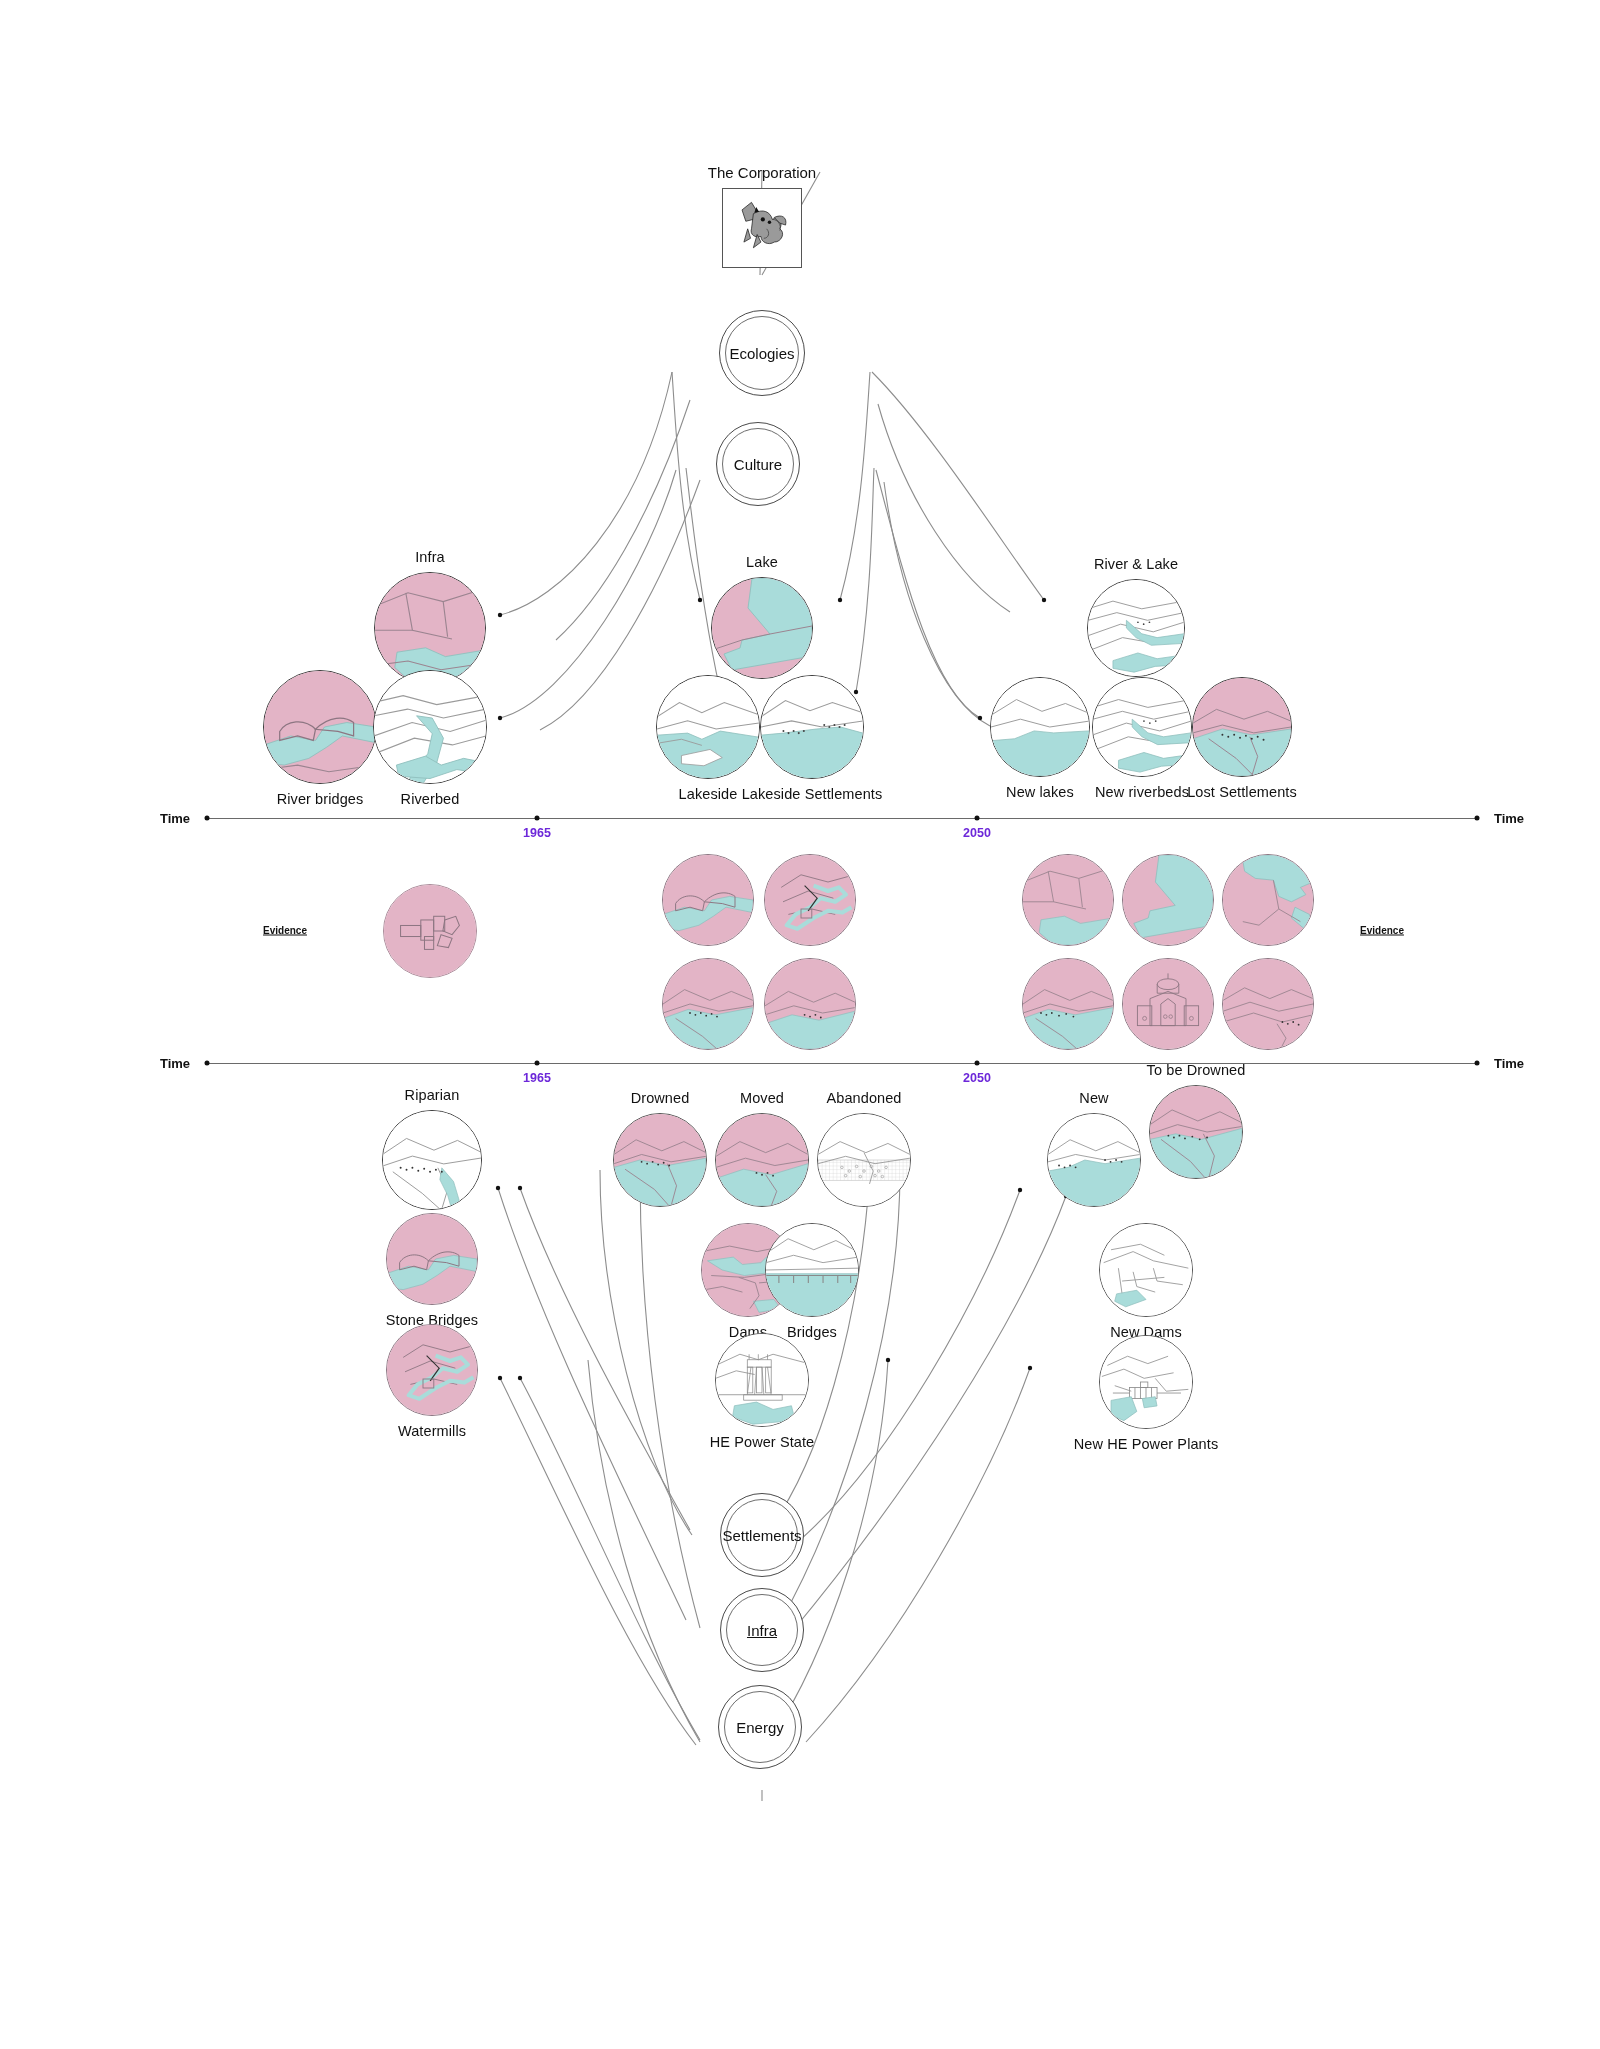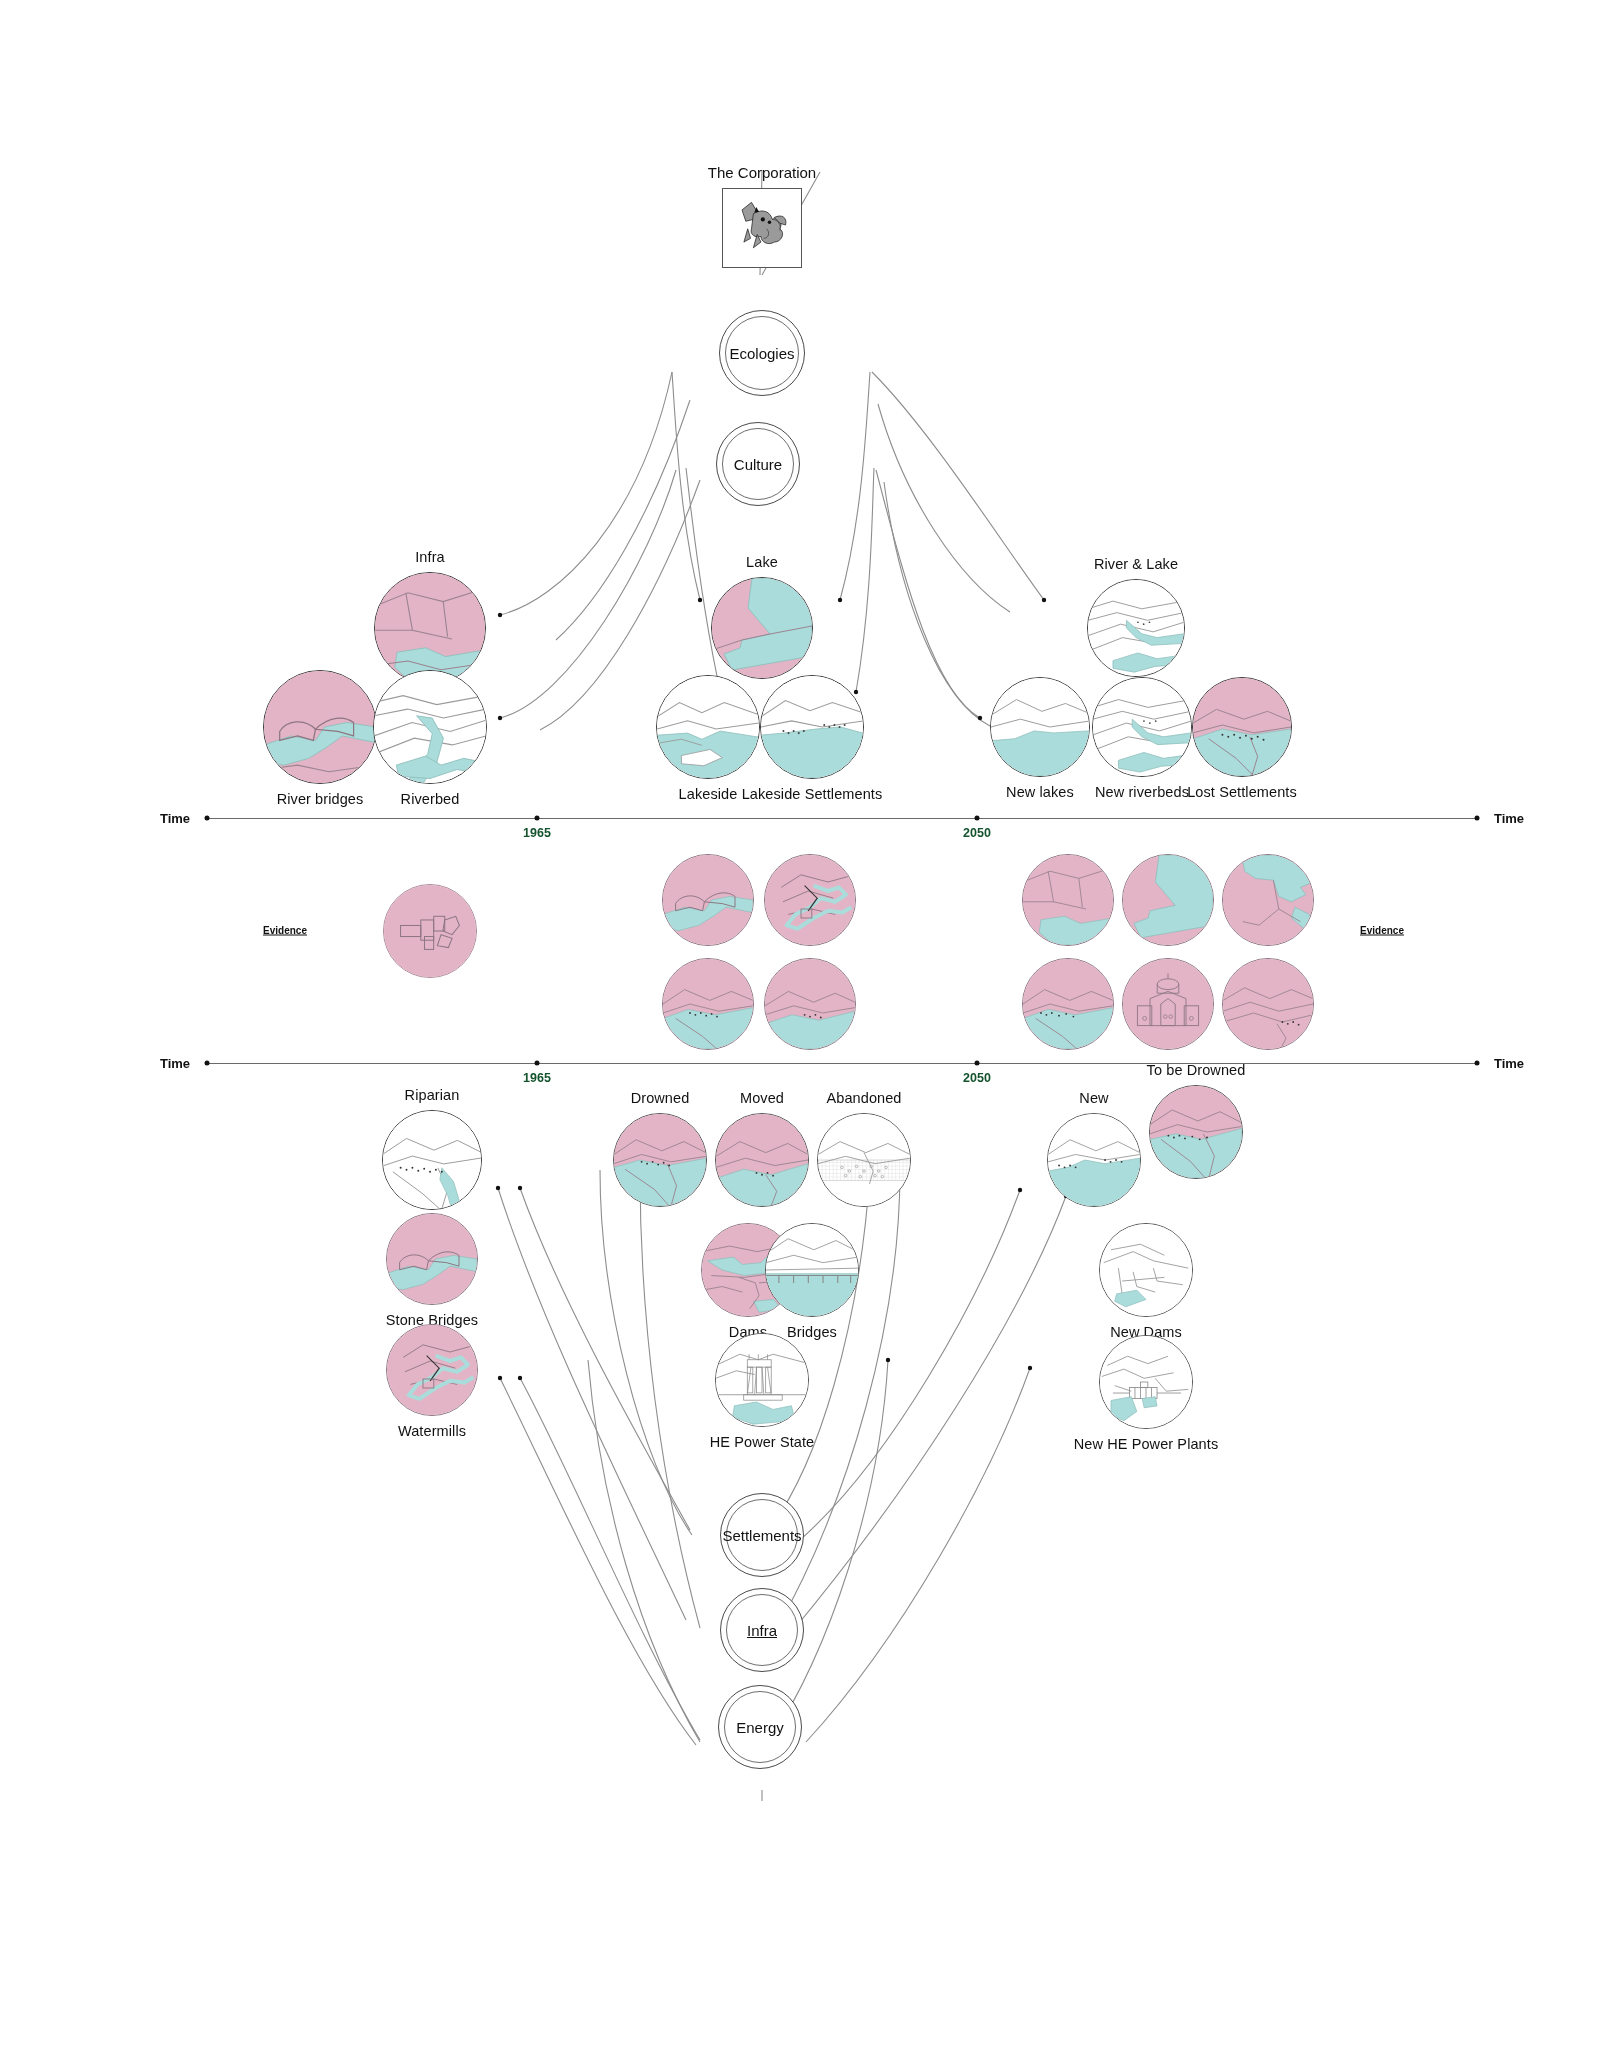--- a/index.html
+++ b/index.html
@@ -27,21 +27,21 @@
   .ring .rt{position:relative;font-size:15px;color:#111;z-index:2;}
 
   
   .frame{position:absolute;transform:translate(-50%,-50%);border:1.4px solid #555;background:#fff;}
   .frame svg{display:block;}
 
   
   .axis{position:absolute;height:1px;background:#6a6a6a;}
   .axdot{position:absolute;width:5px;height:5px;border-radius:50%;background:#111;transform:translate(-50%,-50%);}
   .axlab{position:absolute;transform:translate(-50%,-50%);font-size:13px;font-weight:bold;color:#111;white-space:nowrap;}
-  .axtick{position:absolute;transform:translate(-50%,0);font-size:12.5px;font-weight:bold;color:#14532d;}
+  .axtick{position:absolute;transform:translate(-50%,0);font-size:12.5px;font-weight:bold;color:#6d28d9;}
   .sidelab{position:absolute;transform:translate(-50%,-50%);font-size:10px;font-weight:bold;color:#111;text-decoration:underline;}
 </style>
 </head>
 <body>
 
 <div id="stage">
 
   <svg id="edges" viewBox="0 0 1600 2049">
     <g fill="none" stroke="#8d8d8d" stroke-width="1.1">
 

